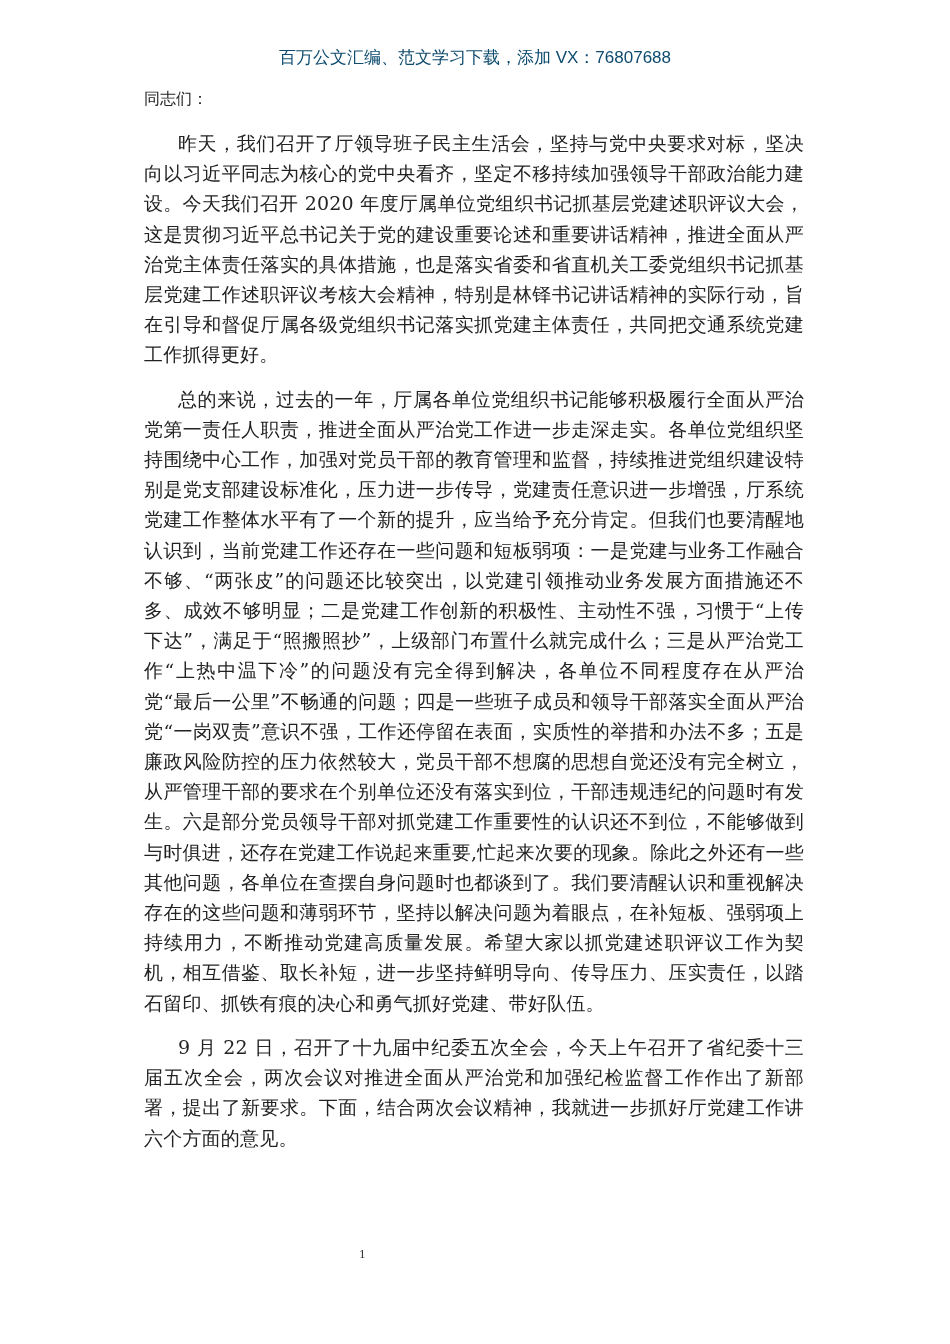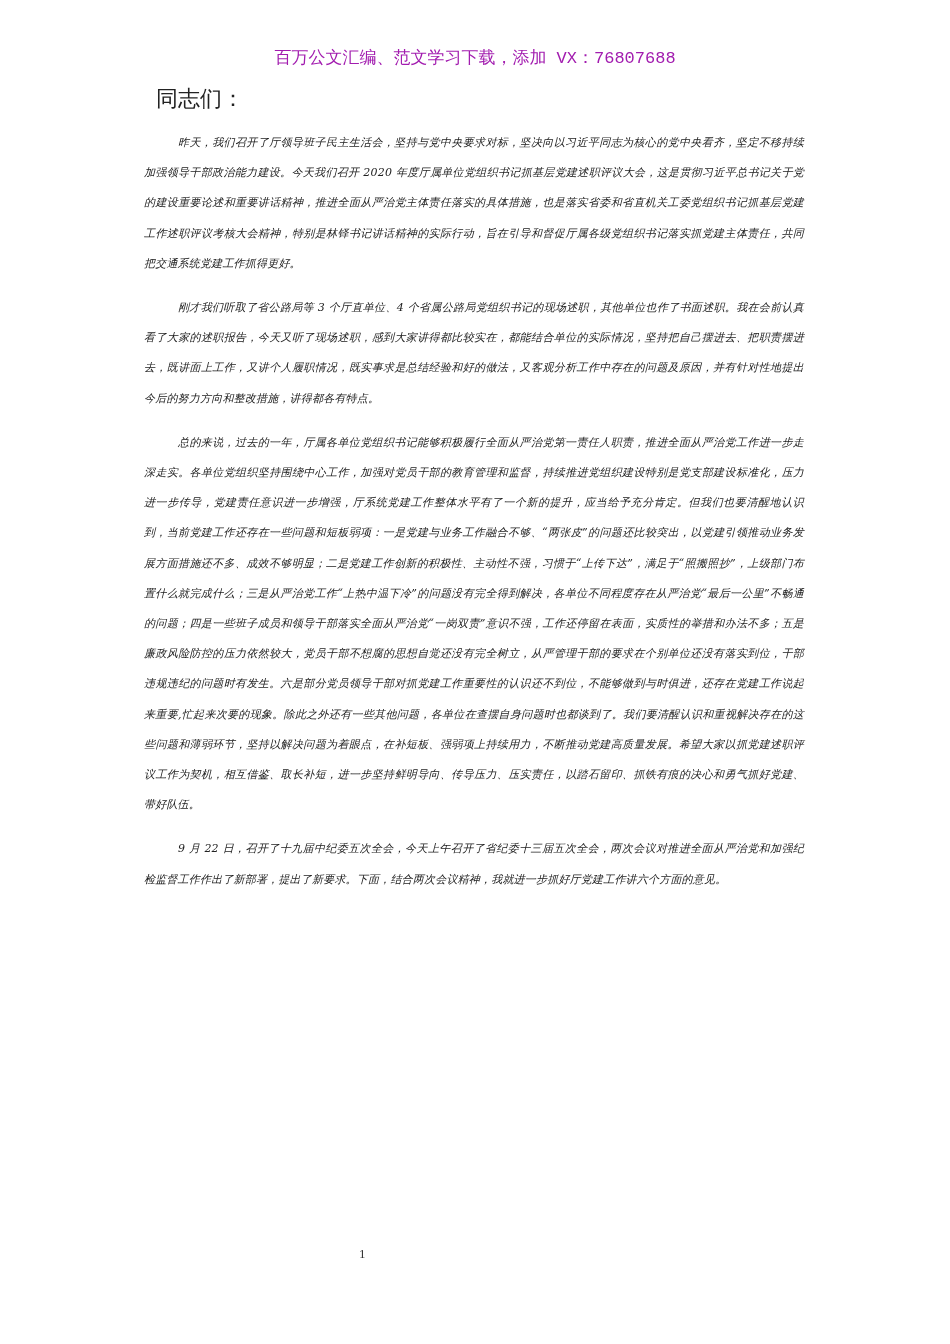--- a/index.html
+++ b/index.html
@@ -14,60 +14,58 @@
       overflow: hidden;
       font-family: "DejaVu Serif", "Liberation Serif", serif;
       color: #222222;
     }
     .header-banner {
       position: absolute;
       top: 46px;
       left: 0;
       width: 950px;
       text-align: center;
-      font-family: Liberation Mono, monospace;
+      font-family: Liberation Sans, sans-serif;
       font-size: 17px;
-      color: #a21caf;
+      color: #0c4a6e;
       letter-spacing: 0px;
     }
     .page {
       position: absolute;
       left: 144px;
       top: 84px;
       width: 660px;
     }
     .salutation {
-      font-size: 22px;
+      font-size: 16px;
       line-height: 30px;
-      margin: 0 0 14px 12px;
+      margin: 0 0 14px 0;
     }
     .para {
-      font-size: 11px;
+      font-size: 19px;
       line-height: 30.2px;
       text-indent: 34px;
       margin: 0 0 14px 0;
       text-align: justify;
       letter-spacing: 0.2px;
-      font-style: italic;
     }
     .page-number {
       position: absolute;
       top: 1246px;
       left: 359px;
       font-size: 13px;
       color: #333333;
       font-family: "Liberation Serif", serif;
     }
   </style>
 </head>
 <body>
 
 <div class="header-banner">百万公文汇编、范文学习下载，添加 VX：76807688</div>
 
 <div class="page">
   <p class="salutation">同志们：</p>
   <p class="para">昨天，我们召开了厅领导班子民主生活会，坚持与党中央要求对标，坚决向以习近平同志为核心的党中央看齐，坚定不移持续加强领导干部政治能力建设。今天我们召开 2020 年度厅属单位党组织书记抓基层党建述职评议大会，这是贯彻习近平总书记关于党的建设重要论述和重要讲话精神，推进全面从严治党主体责任落实的具体措施，也是落实省委和省直机关工委党组织书记抓基层党建工作述职评议考核大会精神，特别是林铎书记讲话精神的实际行动，旨在引导和督促厅属各级党组织书记落实抓党建主体责任，共同把交通系统党建工作抓得更好。</p>
-  <p class="para">刚才我们听取了省公路局等 3 个厅直单位、4 个省属公路局党组织书记的现场述职，其他单位也作了书面述职。我在会前认真看了大家的述职报告，今天又听了现场述职，感到大家讲得都比较实在，都能结合单位的实际情况，坚持把自己摆进去、把职责摆进去，既讲面上工作，又讲个人履职情况，既实事求是总结经验和好的做法，又客观分析工作中存在的问题及原因，并有针对性地提出今后的努力方向和整改措施，讲得都各有特点。</p>
   <p class="para">总的来说，过去的一年，厅属各单位党组织书记能够积极履行全面从严治党第一责任人职责，推进全面从严治党工作进一步走深走实。各单位党组织坚持围绕中心工作，加强对党员干部的教育管理和监督，持续推进党组织建设特别是党支部建设标准化，压力进一步传导，党建责任意识进一步增强，厅系统党建工作整体水平有了一个新的提升，应当给予充分肯定。但我们也要清醒地认识到，当前党建工作还存在一些问题和短板弱项：一是党建与业务工作融合不够、“两张皮”的问题还比较突出，以党建引领推动业务发展方面措施还不多、成效不够明显；二是党建工作创新的积极性、主动性不强，习惯于“上传下达”，满足于“照搬照抄”，上级部门布置什么就完成什么；三是从严治党工作“上热中温下冷”的问题没有完全得到解决，各单位不同程度存在从严治党“最后一公里”不畅通的问题；四是一些班子成员和领导干部落实全面从严治党“一岗双责”意识不强，工作还停留在表面，实质性的举措和办法不多；五是廉政风险防控的压力依然较大，党员干部不想腐的思想自觉还没有完全树立，从严管理干部的要求在个别单位还没有落实到位，干部违规违纪的问题时有发生。六是部分党员领导干部对抓党建工作重要性的认识还不到位，不能够做到与时俱进，还存在党建工作说起来重要,忙起来次要的现象。除此之外还有一些其他问题，各单位在查摆自身问题时也都谈到了。我们要清醒认识和重视解决存在的这些问题和薄弱环节，坚持以解决问题为着眼点，在补短板、强弱项上持续用力，不断推动党建高质量发展。希望大家以抓党建述职评议工作为契机，相互借鉴、取长补短，进一步坚持鲜明导向、传导压力、压实责任，以踏石留印、抓铁有痕的决心和勇气抓好党建、带好队伍。</p>
   <p class="para">9 月 22 日，召开了十九届中纪委五次全会，今天上午召开了省纪委十三届五次全会，两次会议对推进全面从严治党和加强纪检监督工作作出了新部署，提出了新要求。下面，结合两次会议精神，我就进一步抓好厅党建工作讲六个方面的意见。</p>
 </div>
 
 <div class="page-number">1</div>
 
 </body></html>

